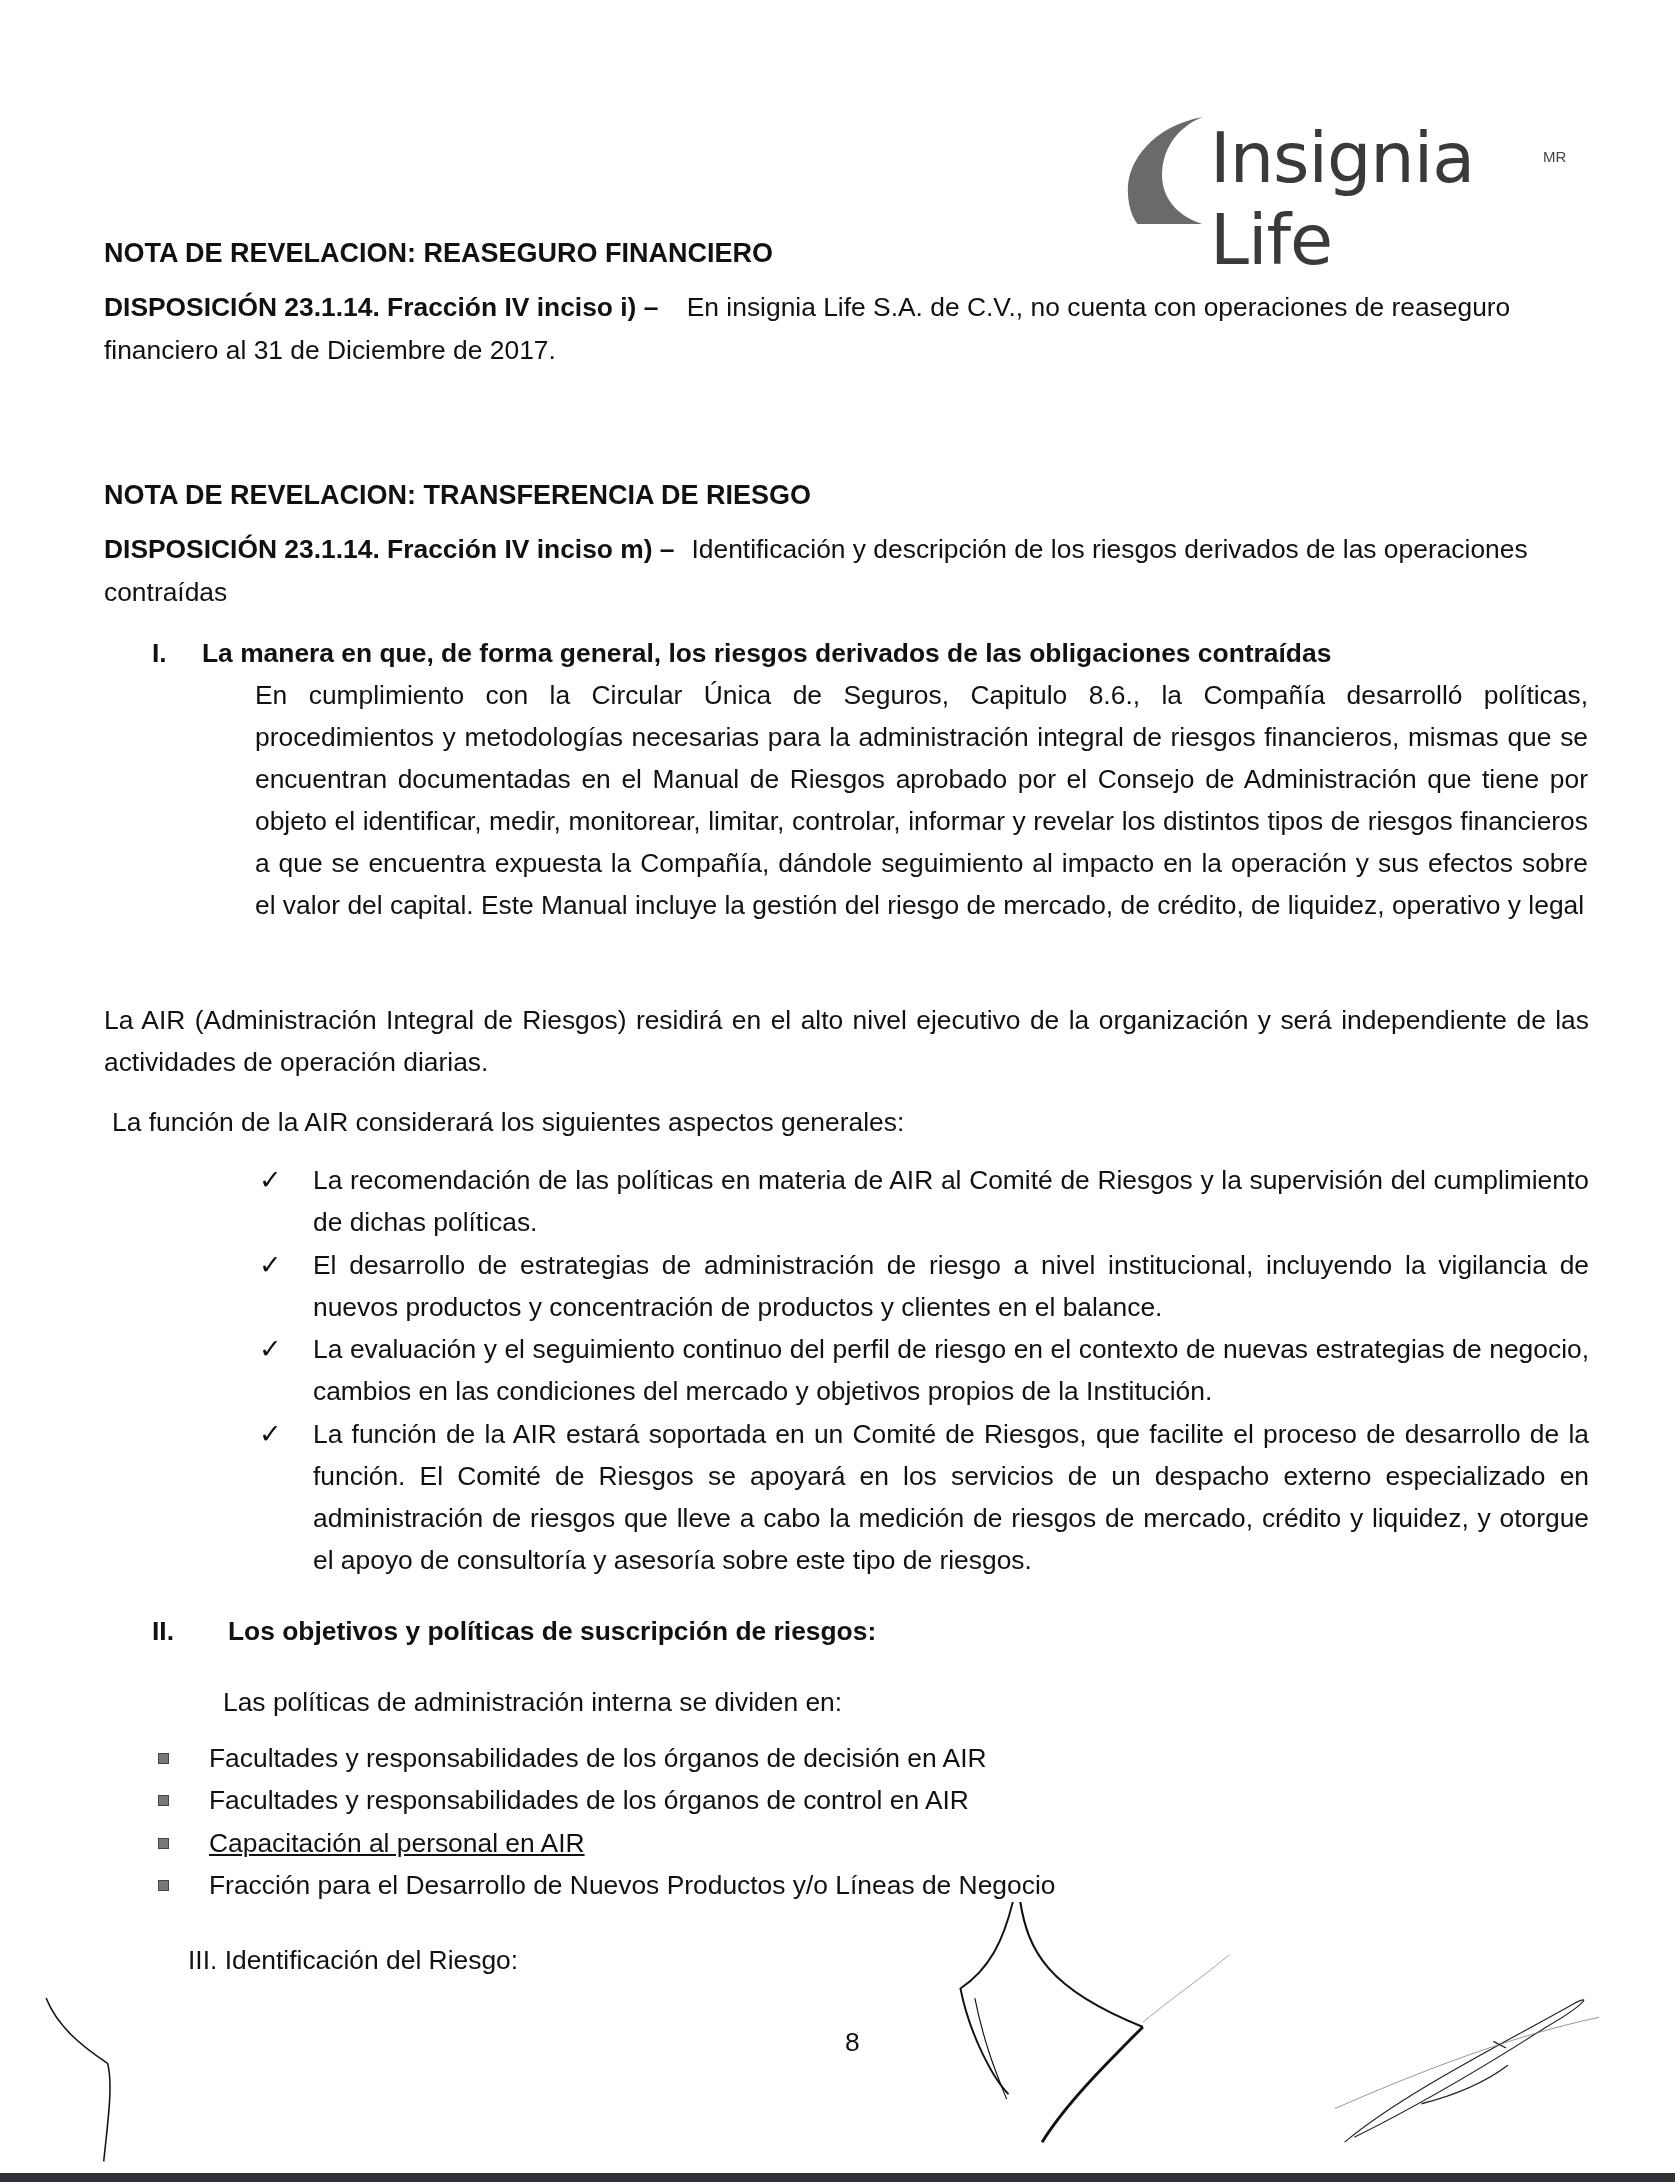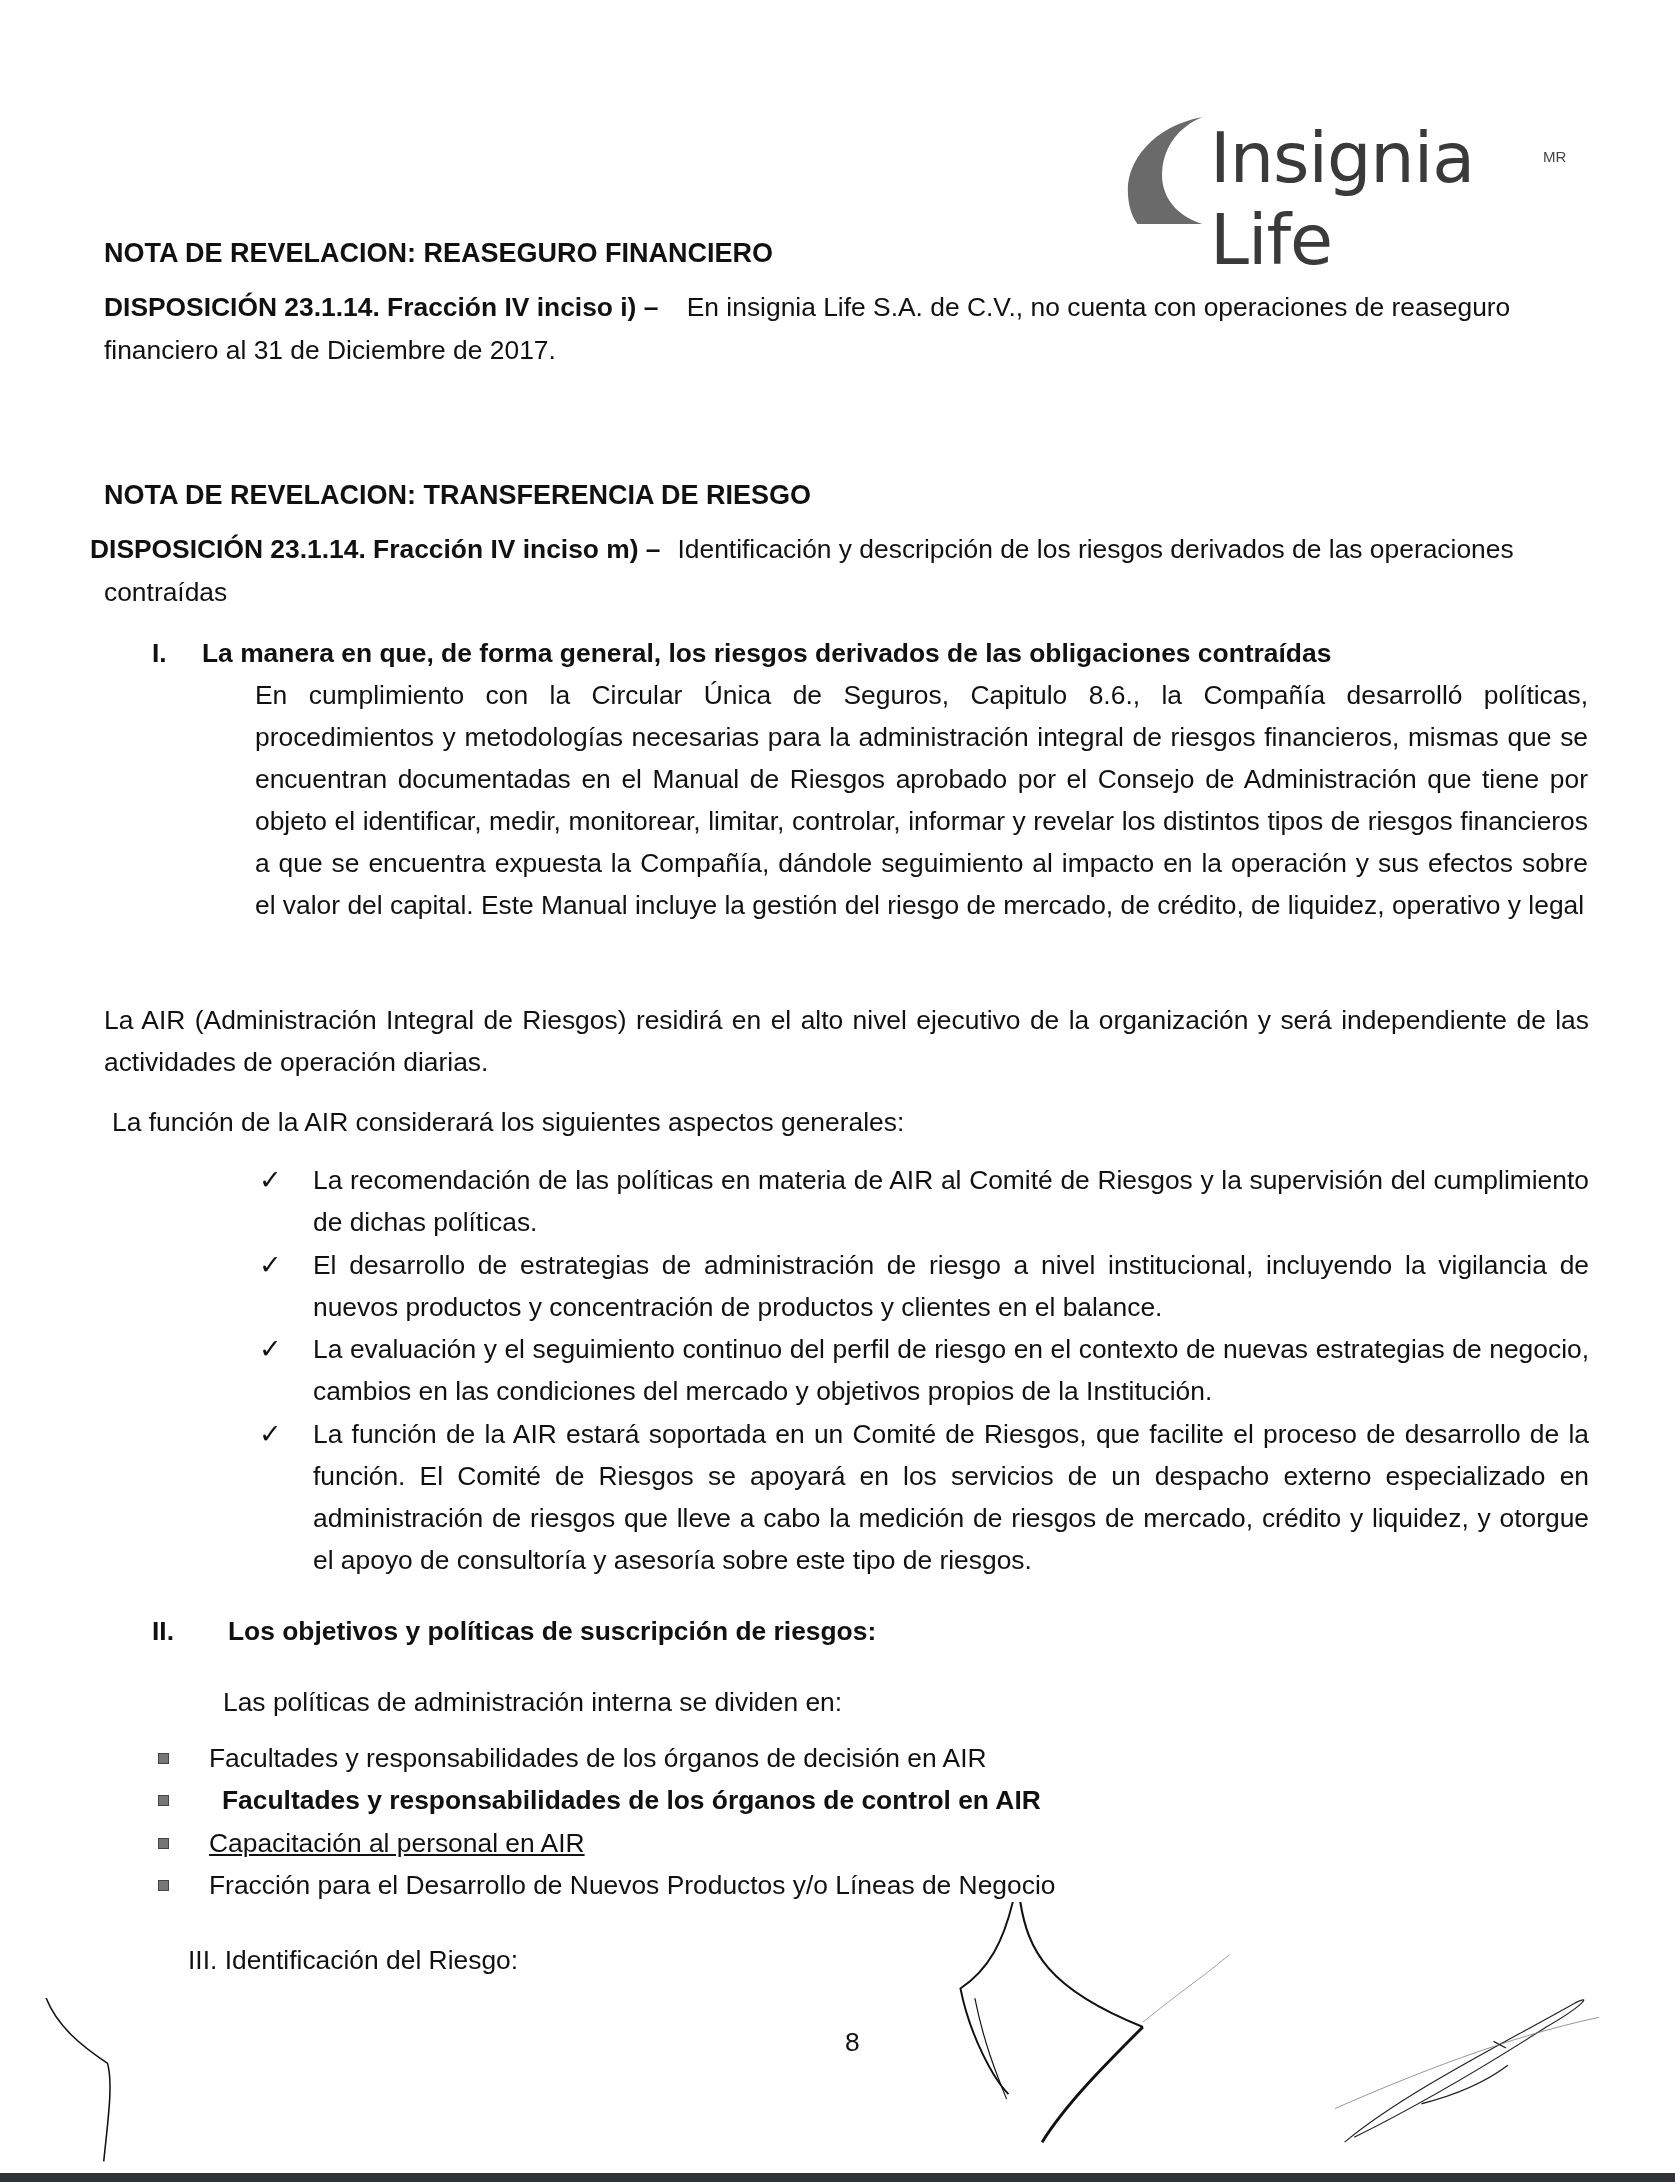--- a/index.html
+++ b/index.html
@@ -31,21 +31,21 @@
 </div>
 
 <div class="abs h" style="left:104px;top:238px;">NOTA DE REVELACION: REASEGURO FINANCIERO</div>
 <div class="abs p" style="left:104px;top:286px;white-space:nowrap;">
   <span class="b">DISPOSICIÓN 23.1.14. Fracción IV inciso  i) –</span>
   <span style="margin-left:21px">En insignia Life S.A. de C.V., no cuenta con operaciones de reaseguro</span>
 </div>
 <div class="abs p" style="left:104px;top:329px;">financiero al 31 de Diciembre de 2017.</div>
 
 <div class="abs h" style="left:104px;top:480px;">NOTA DE REVELACION: TRANSFERENCIA DE RIESGO</div>
-<div class="abs p" style="left:90px;top:528px;white-space:nowrap;text-align:center;">
+<div class="abs p" style="left:104px;top:528px;white-space:nowrap;text-align:center;">
   <span class="b">DISPOSICIÓN 23.1.14. Fracción IV inciso  m) –</span>
   <span style="margin-left:9.6px">Identificación y descripción de los riesgos derivados de las operaciones</span>
 </div>
 <div class="abs p" style="left:104px;top:571px;">contraídas</div>
 
 <div class="abs p b" style="left:152px;top:632px;">I.</div>
 <div class="abs p b" style="left:202px;top:632px;white-space:nowrap;">La manera en que, de forma general,  los riesgos  derivados de las obligaciones contraídas</div>
 <div class="abs p just" style="left:255px;top:674px;width:1333px;">En cumplimiento con la Circular Única de Seguros, Capitulo 8.6., la Compañía desarrolló políticas, procedimientos y metodologías necesarias para la administración integral de riesgos financieros, mismas que se encuentran documentadas en el Manual de Riesgos aprobado por el Consejo de Administración que tiene por objeto el identificar, medir, monitorear, limitar, controlar, informar y revelar los distintos  tipos de riesgos financieros a que se encuentra expuesta la Compañía, dándole seguimiento al impacto en la operación y sus efectos sobre el valor del capital. Este Manual incluye la gestión del riesgo de mercado, de crédito, de liquidez, operativo y legal</div>
 
 <div class="abs p just" style="left:104px;top:999px;width:1485px;">La AIR (Administración Integral de Riesgos) residirá en el alto nivel ejecutivo de la organización y será independiente de las actividades de operación diarias.</div>
@@ -74,21 +74,21 @@
 <div class="abs p b" style="left:206px;top:1610px;white-space:nowrap;margin-left:22px;">Los objetivos y políticas de suscripción de riesgos:</div>
 <div class="abs p" style="left:223px;top:1681px;">Las políticas de administración interna se dividen en:</div>
 
 <div class="abs" style="left:0;top:1737px;width:1675px;">
   <div style="position:absolute;top:0;">
     <span class="sq" style="top:16.3px"></span>
     <span class="p" style="position:absolute;left:209px;white-space:nowrap;">Facultades y responsabilidades de los órganos de decisión en AIR</span>
   </div>
   <div style="position:absolute;top:42px;">
     <span class="sq" style="top:16.3px"></span>
-    <span class="p" style="position:absolute;left:222px;white-space:nowrap;font-weight:bold;">Facultades y responsabilidades de los órganos de control en AIR</span>
+    <span class="p" style="position:absolute;left:209px;white-space:nowrap;">Facultades y responsabilidades de los órganos de control en AIR</span>
   </div>
   <div style="position:absolute;top:85px;">
     <span class="sq" style="top:16.3px"></span>
     <span class="p" style="position:absolute;left:209px;white-space:nowrap;text-decoration:underline;">Capacitación al personal en AIR</span>
   </div>
   <div style="position:absolute;top:127px;">
     <span class="sq" style="top:16.3px"></span>
     <span class="p" style="position:absolute;left:209px;white-space:nowrap;">Fracción para el Desarrollo de Nuevos Productos y/o Líneas de Negocio</span>
   </div>
 </div>

